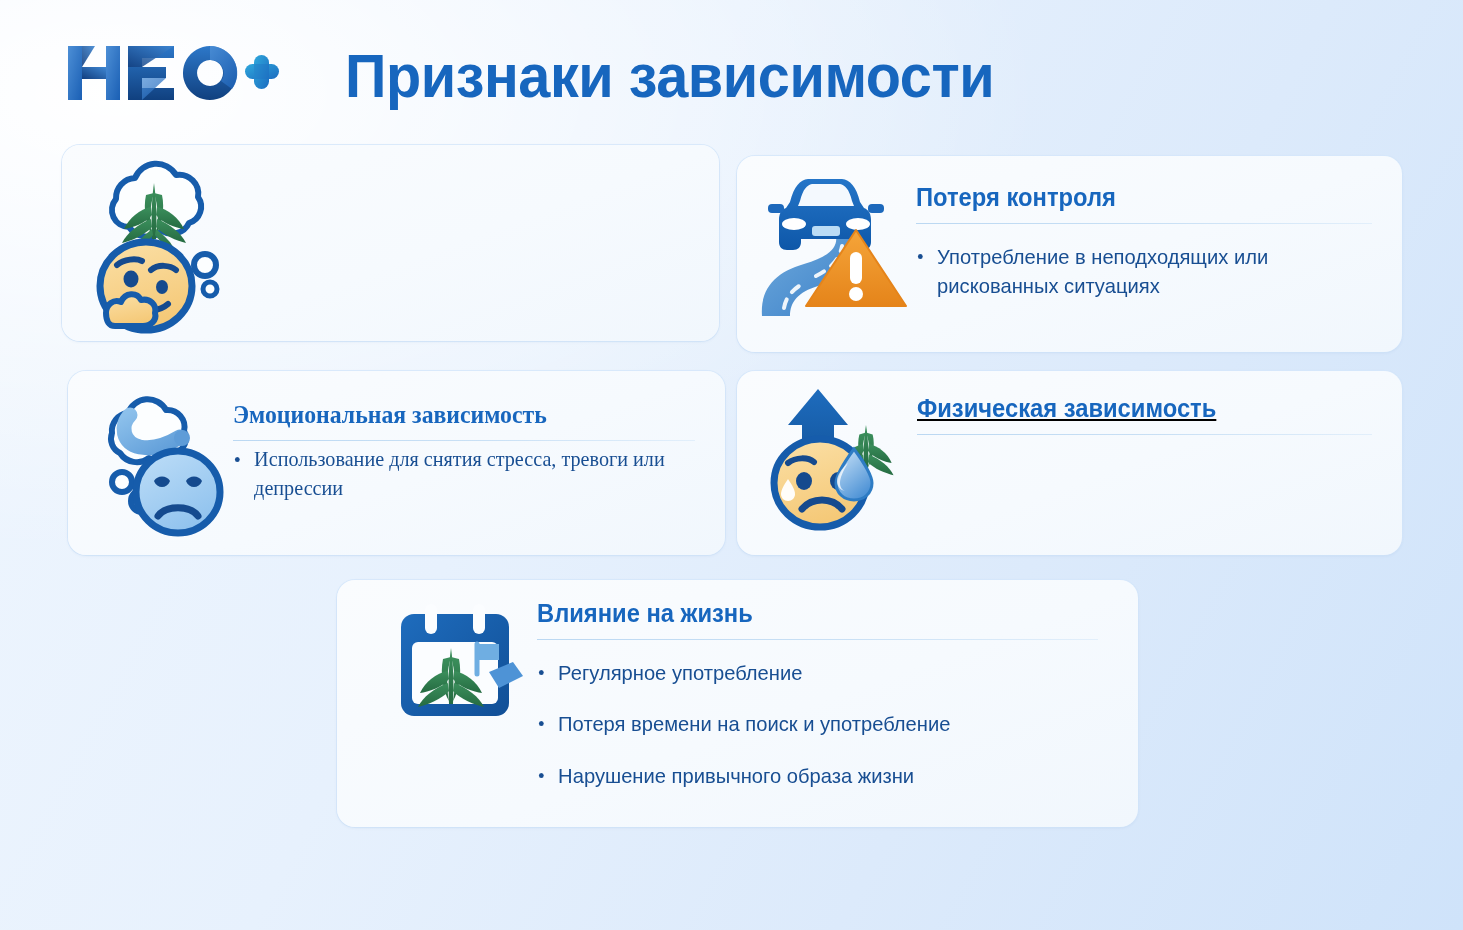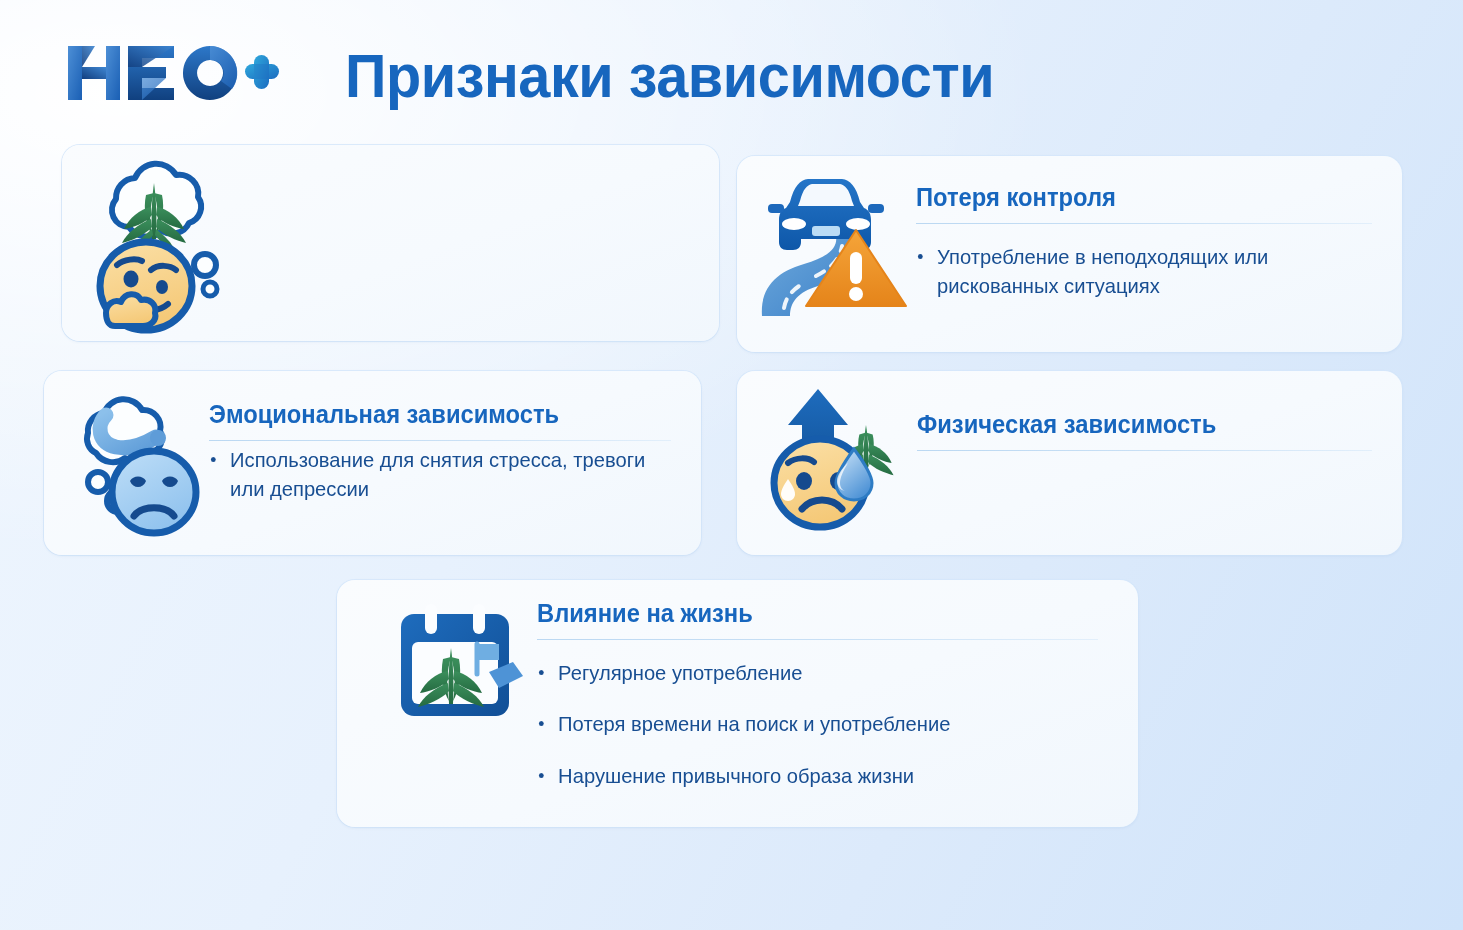--- a/index.html
+++ b/index.html
@@ -36,21 +36,21 @@
     position:absolute;
     background:linear-gradient(160deg,#FAFCFE 0%, #F6FAFE 55%, #F1F7FD 100%);
     border-radius:18px;
     box-shadow:0 1px 3px rgba(80,130,190,.10),
                0 0 0 1px rgba(215,233,252,.85);
     display:flex;
     align-items:flex-start;
   }
   #card-thoughts { left:62px;  top:145px; width:657px; height:196px; }
   #card-control  { left:737px; top:156px; width:665px; height:196px; }
-  #card-emotion  { left:44px;  top:371px; width:657px; height:184px; }
+  #card-emotion  { left:68px;  top:371px; width:657px; height:184px;font-family:Liberation Serif, serif; }
   #card-physical { left:737px; top:371px; width:665px; height:184px; }
   #card-life     { left:337px; top:580px; width:801px; height:247px; }
 
   .icon-wrap{
     flex:0 0 auto;
     display:flex; align-items:flex-start; justify-content:center;
   }
   .card-body{ flex:1 1 auto; min-width:0; }
 
   .card-title{
@@ -90,21 +90,21 @@
 
   #card-control .icon-wrap{ width:175px; padding:12px 0 0 18px; }
   #card-control .card-body{ padding:28px 30px 0 4px; }
   #card-control ul.bullets{ margin-top:18px; }
 
   #card-emotion .icon-wrap{ width:165px; padding:18px 0 0 30px; }
   #card-emotion .card-body{ padding:30px 30px 0 0px; }
   #card-emotion ul.bullets{ margin-top:4px; }
 
   #card-physical .icon-wrap{ width:180px; padding:10px 0 0 20px; }
-  #card-physical .card-body{ padding:40px 30px 0 0px; }
+  #card-physical .card-body{ padding:24px 30px 0 0px;text-decoration:underline; }
   #card-physical ul.bullets{ margin-top:18px; }
 
   #card-life .icon-wrap{ width:200px; padding:20px 0 0 42px; }
   #card-life .card-body{ padding:20px 40px 0 0px; }
   #card-life ul.bullets{ margin-top:18px; }
   #card-life ul.bullets li + li{ margin-top:22px; }
 
   svg{ display:block; overflow:visible; }
 </style>
 </head>

